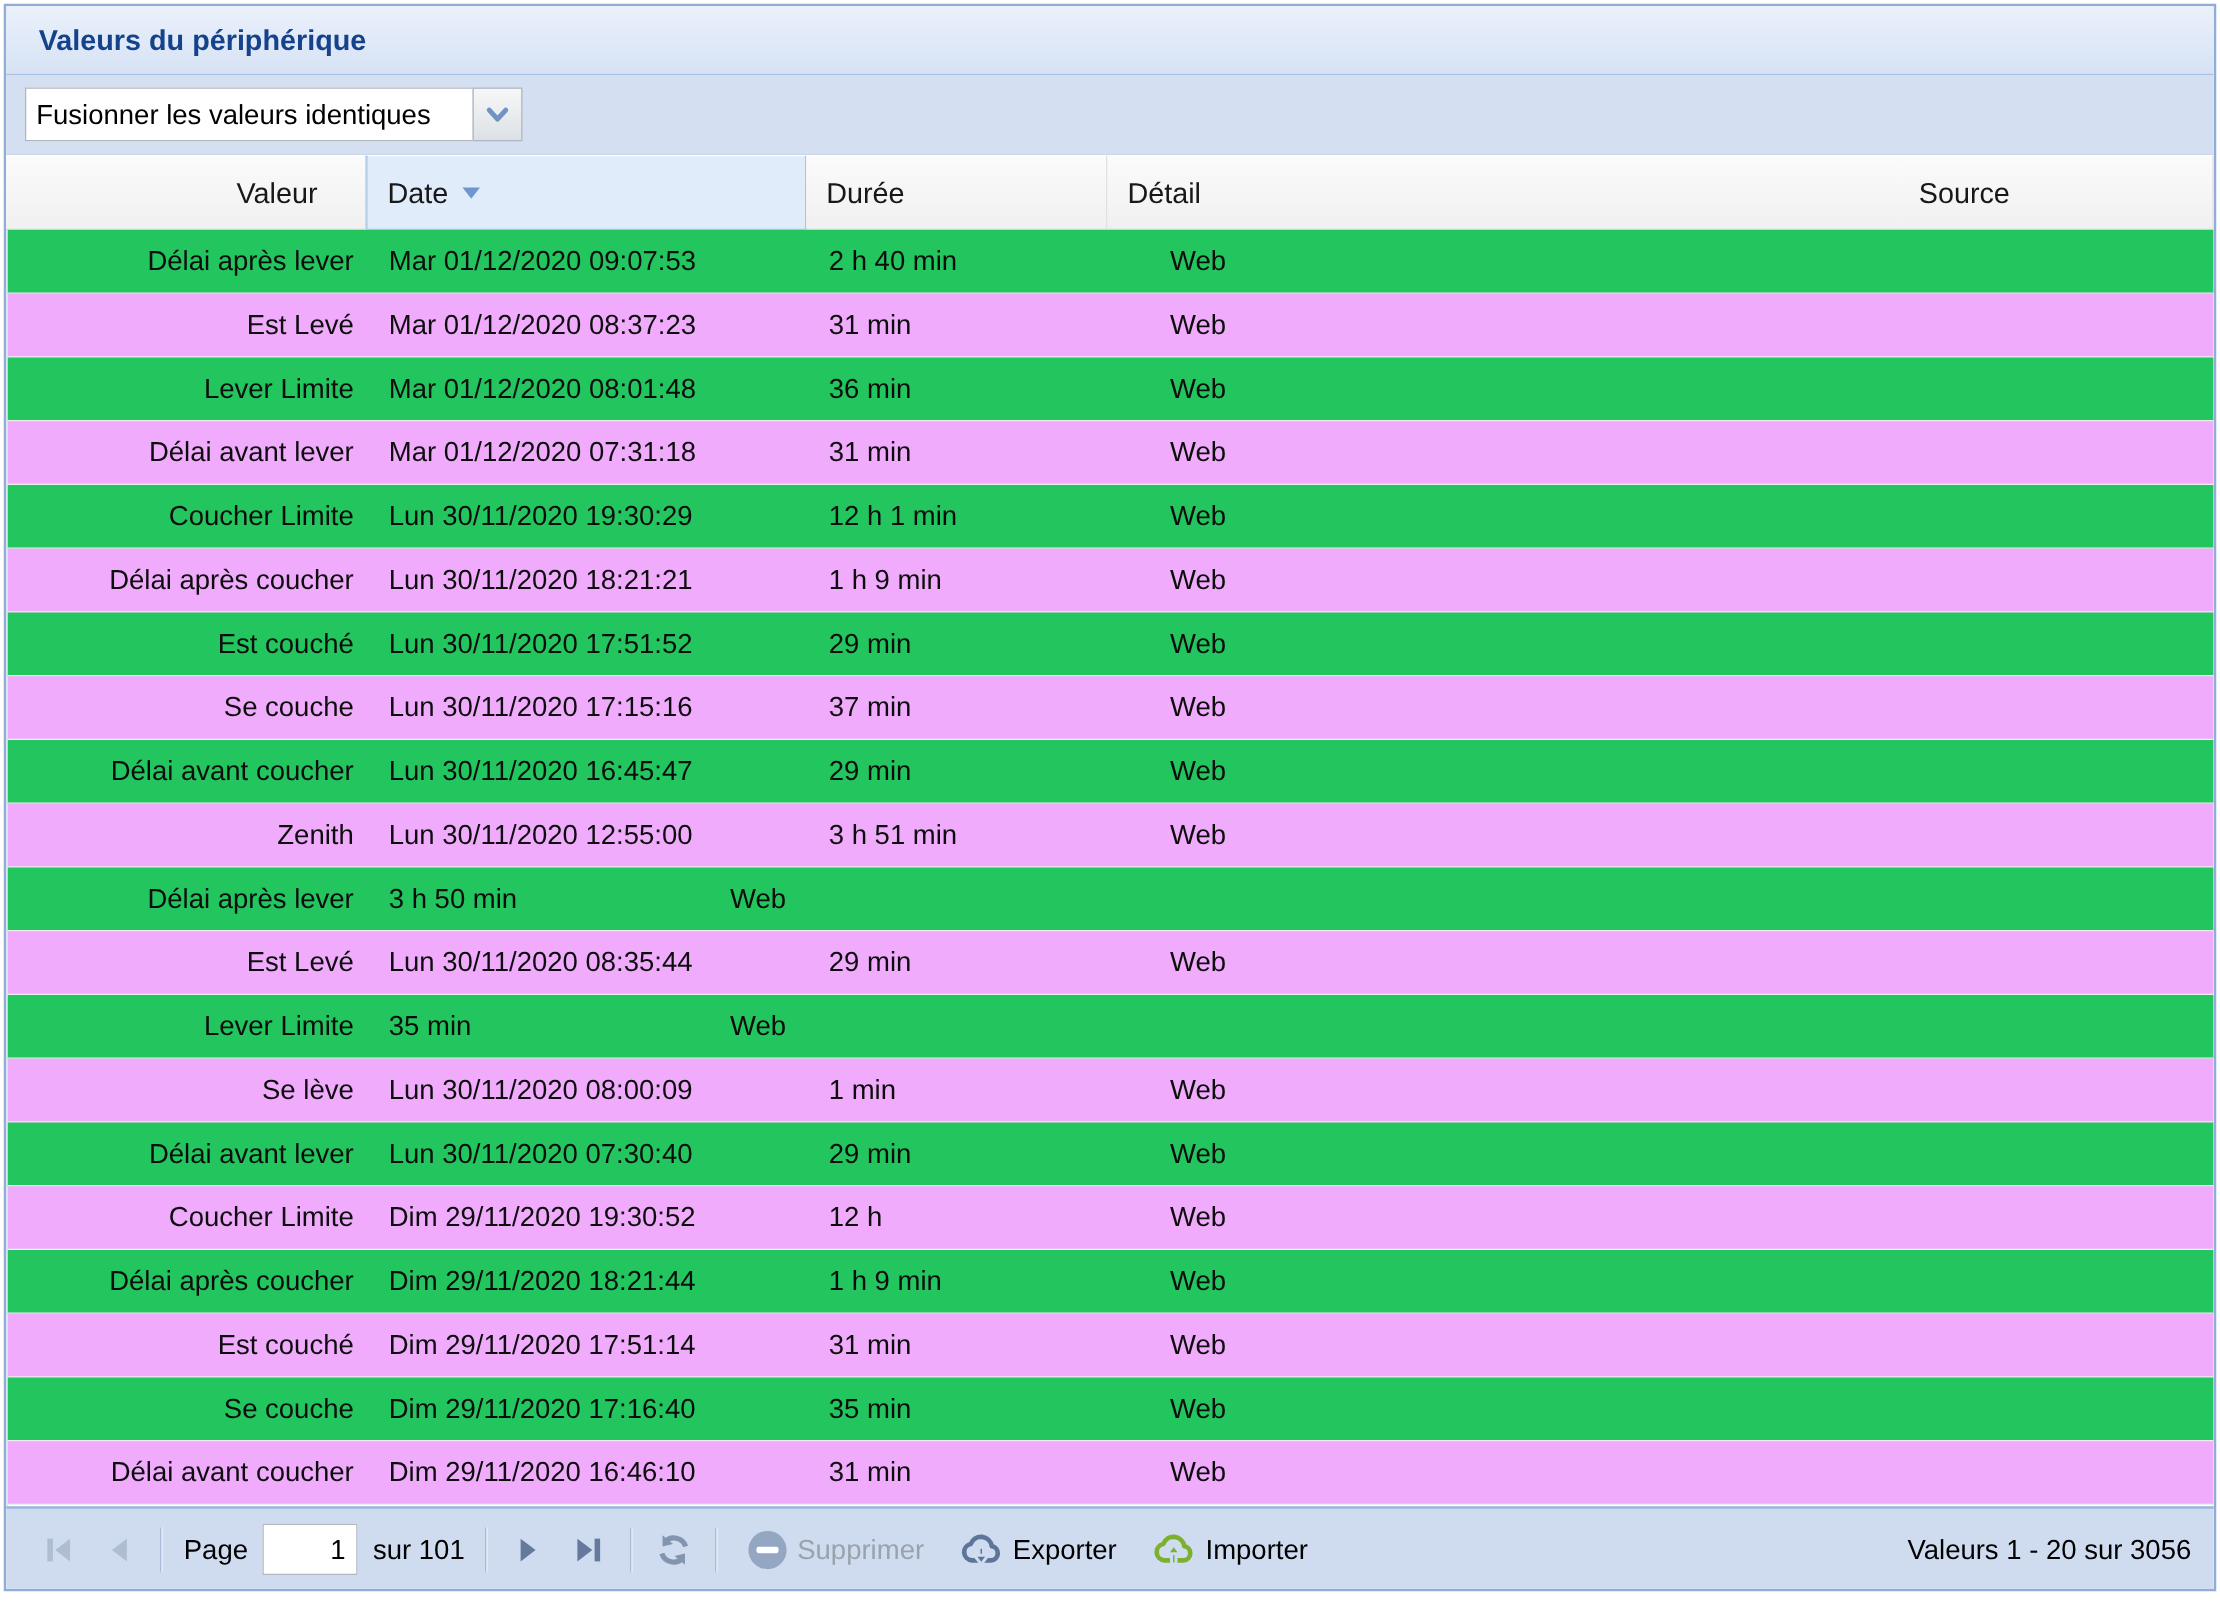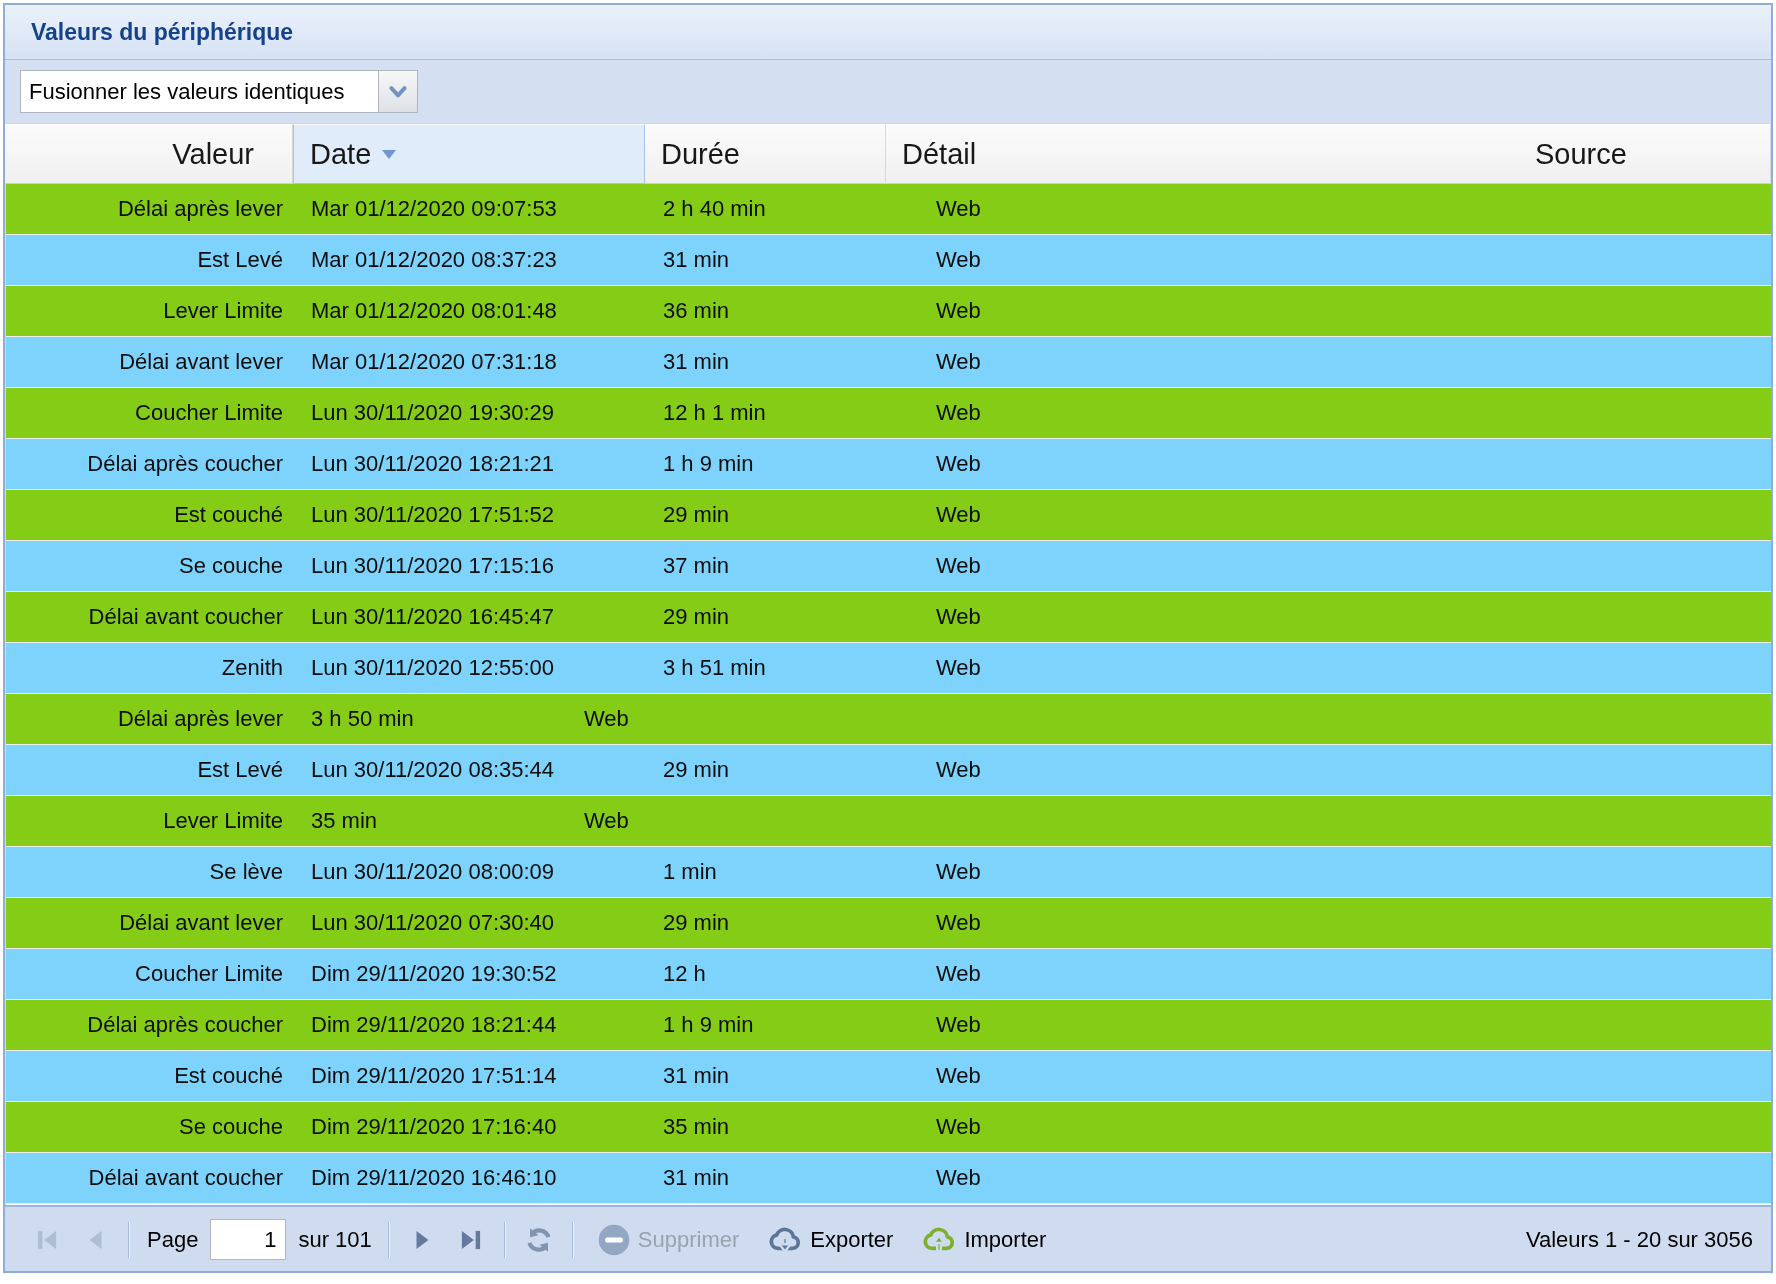--- a/index.html
+++ b/index.html
@@ -23,37 +23,37 @@
                  font-family:"Liberation Sans",sans-serif; font-size:22px; color:#000;
                  padding:0 2px 0 8px; outline:none; background:#fff; overflow:hidden; }
   .combo .trigger { width:40px; height:43px; background:linear-gradient(#f7f7f7,#dde1e6);
                  border:1px solid #b0b6c0; display:flex; align-items:center;
                  justify-content:center; cursor:pointer; }
 
   
   .grid-header { display:flex; height:60px; background:#fff; }
   .hcell { background:linear-gradient(#fbfbfb,#f0f0f0); border-right:1px solid #d8d8d8;
            border-bottom:1px solid #cfcfcf; border-top:1px solid #fdfdfd;
-           display:flex; align-items:center; font-size:29px; color:#181818;
+           display:flex; align-items:center; font-size:23px; color:#181818;
            padding:14px 16px; white-space:nowrap; }
   .hcell.h-valeur { width:288px; justify-content:flex-end; padding-right:38px; }
   .hcell.h-date   { width:352px; background:#e1ecfb; border-left:1px solid #a7c4e8;
                     border-right:1px solid #a7c4e8; border-bottom:1px solid #a7c4e8; }
   .hcell.h-duree  { width:241px; }
   .hcell.h-source { width:252px; }
   .hcell.h-detail { flex:1; border-right:none; }
   .sort-arrow { margin-left:11px; width:0; height:0;
                 border-left:7px solid transparent; border-right:7px solid transparent;
                 border-top:9px solid #6f96cf; }
 
   
   .grid-body { height:1021px; background:#fff; border-left:1px solid #c9daf1;
                overflow:hidden; }
-  .row { display:flex; height:51px; border-bottom:1px solid #ededed; background:#84cc16; }
-  .row.alt { background:#7dd3fc; }
+  .row { display:flex; height:51px; border-bottom:1px solid #ededed; background:#22c55e; }
+  .row.alt { background:#f0abfc; }
   .cell { display:flex; align-items:center; font-size:22px; color:#0d0d0d;
           padding:0 16px; white-space:nowrap; overflow:hidden; }
   .col-valeur { width:287px; justify-content:flex-end; padding-right:10px; }
   .col-date   { width:352px; padding-left:18px; }
   .col-duree  { width:277px; padding-left:18px; }
   .col-source { width:252px; padding-left:14px; }
   .col-detail { flex:1; }
 
   
   .footer { height:67px; background:#cfdcf0; border-top:2px solid #9cb6de;

